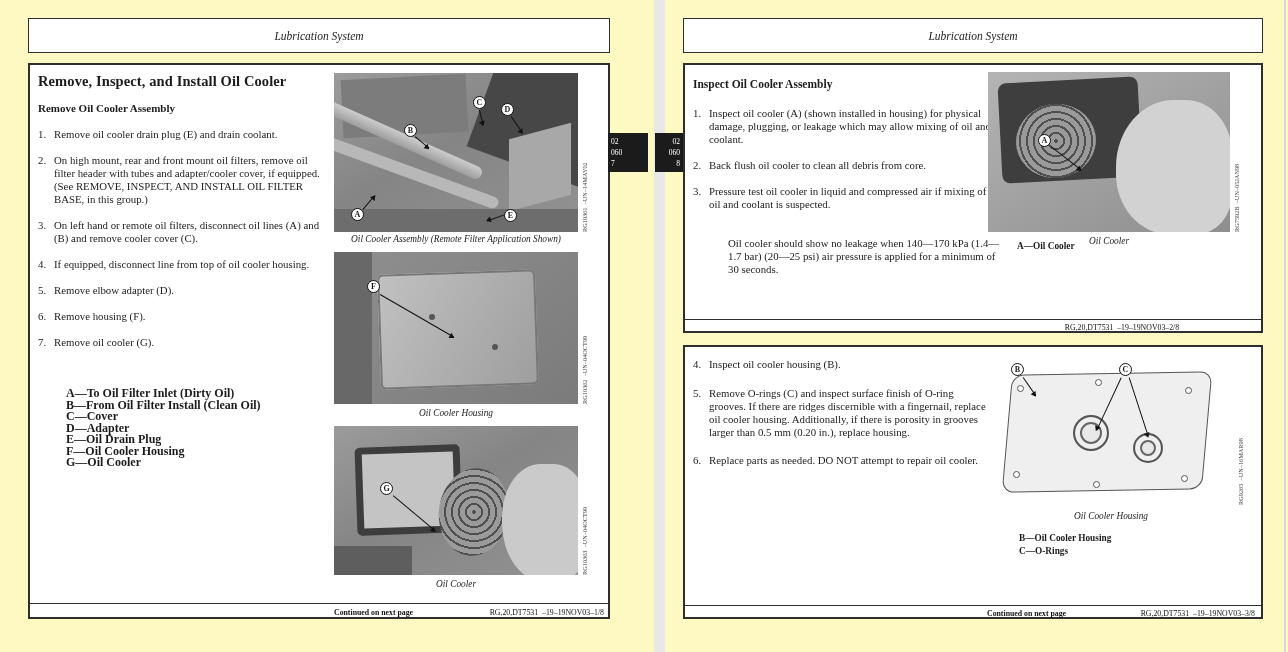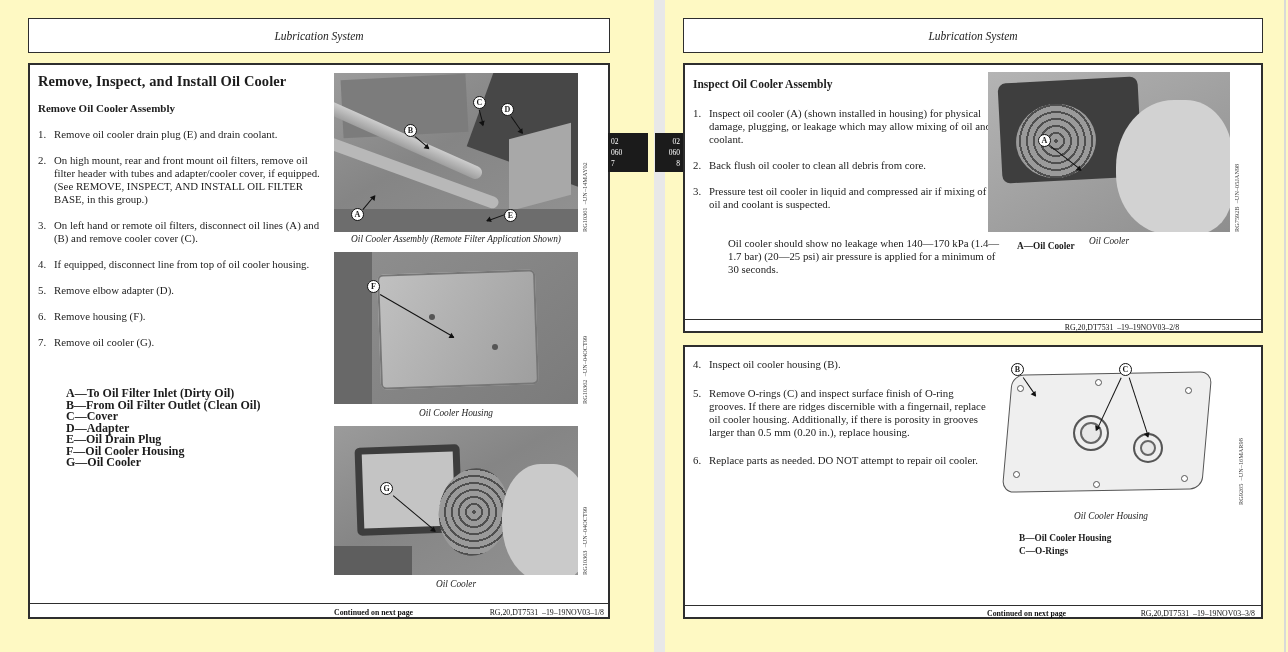--- a/index.html
+++ b/index.html
@@ -88,21 +88,21 @@
           <span class="stxt">Remove housing (F).</span>
         </div>
       <div class="step">
           <span class="num">7.</span>
           <span class="stxt">Remove oil cooler (G).</span>
         </div>
     </div>
 
     <div class="legend" style="left:36px;top:323px;">
       <div>A—To Oil Filter Inlet (Dirty Oil)</div>
-      <div>B—From Oil Filter Outlet (Clean Oil)</div>
+      <div>B—From Oil Filter Install (Clean Oil)</div>
       <div>C—Cover</div>
       <div>D—Adapter</div>
       <div>E—Oil Drain Plug</div>
       <div>F—Oil Cooler Housing</div>
       <div>G—Oil Cooler</div>
     </div>
 
     <div class="photo" style="left:304px;top:8px;width:244px;height:159px;">
       <div class="ph" style="left:150px;top:-25px;width:135px;height:125px;background:#474747;transform:rotate(20deg);"></div>
       <div class="ph" style="left:8px;top:4px;width:125px;height:58px;background:#7c7c7c;transform:rotate(-3deg);"></div>

